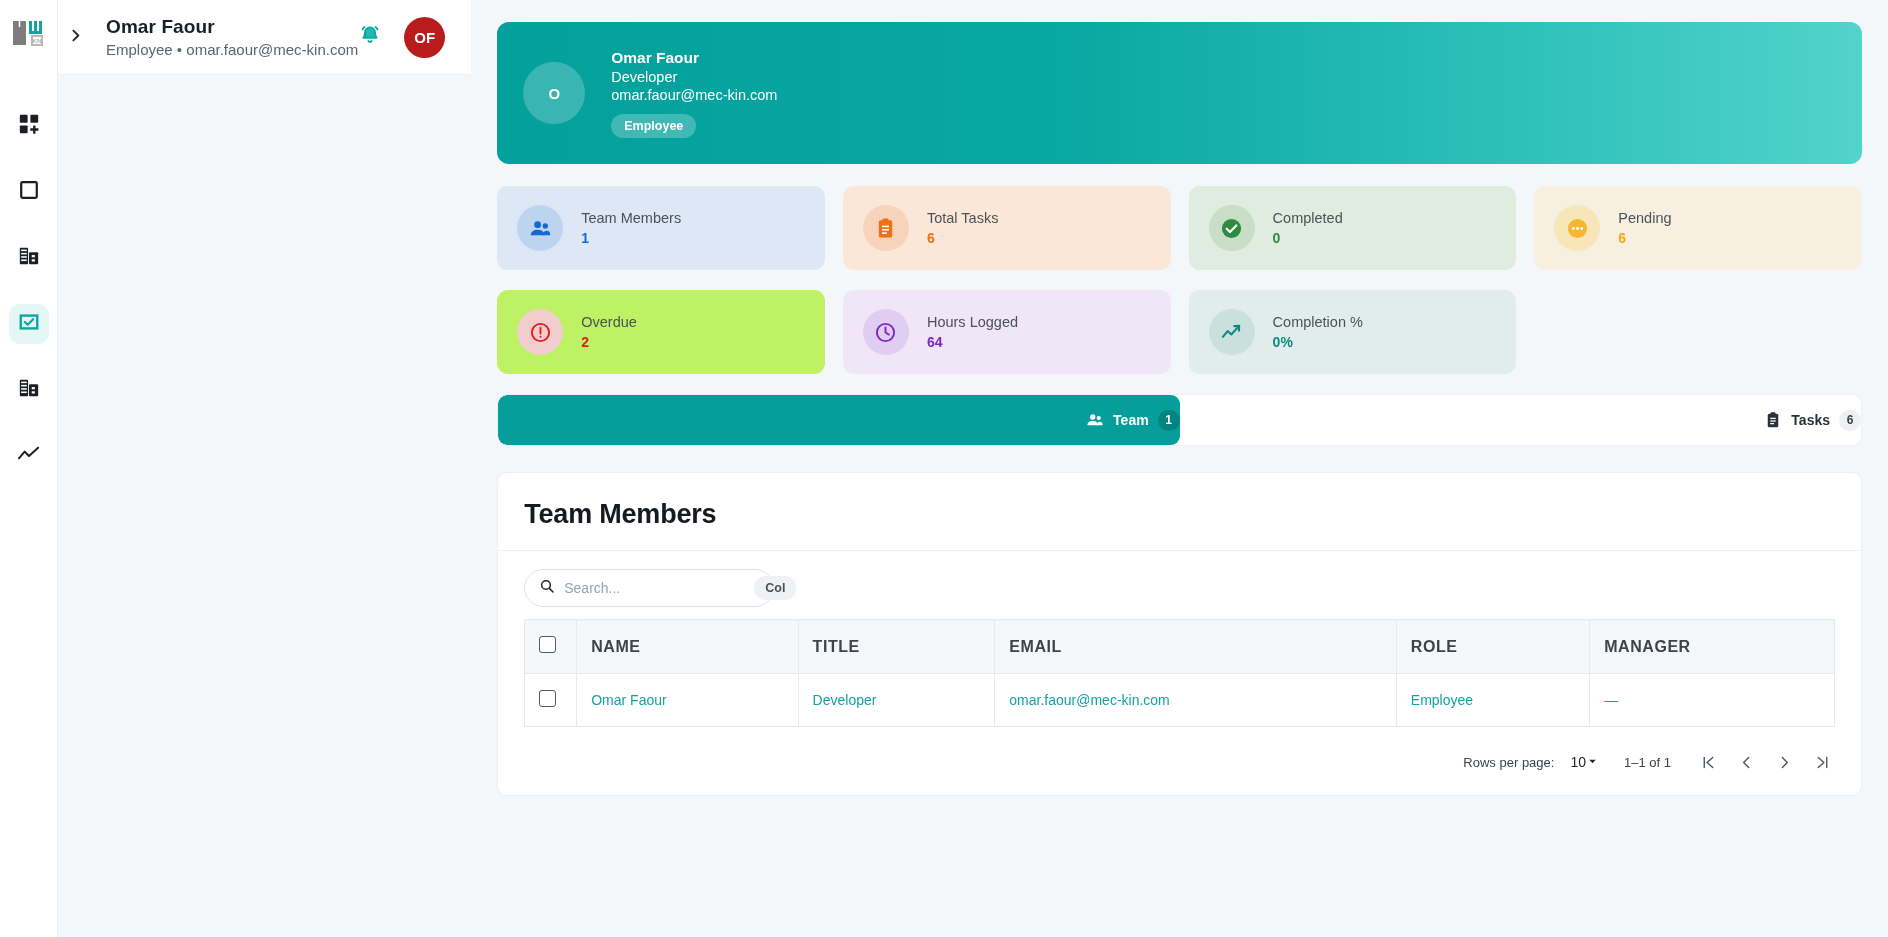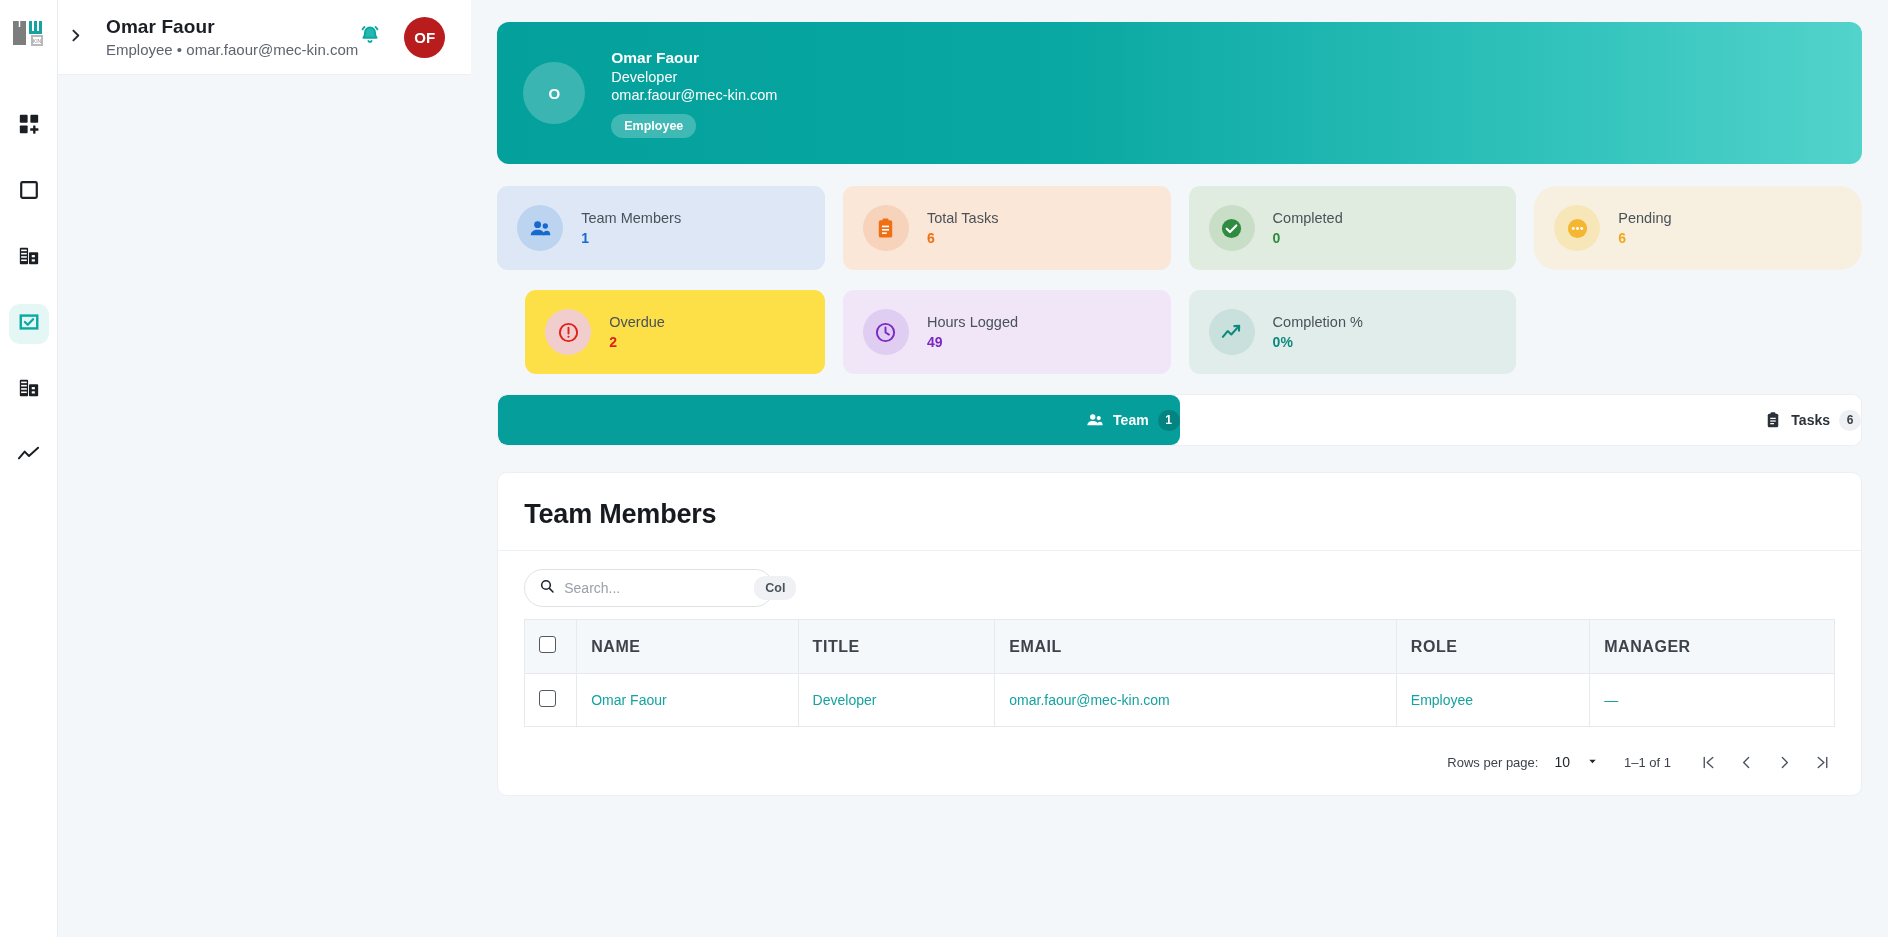--- a/index.html
+++ b/index.html
@@ -172,21 +172,21 @@
     width: 17px; height: 17px; border: 1.6px solid #545a62;
     border-radius: 3px; display: inline-block; cursor: pointer;
     background: #ffffff;
   }
   .pager {
     display: flex; align-items: center; justify-content: flex-end;
     gap: 16px; padding: 22px 26px 20px 26px;
     font-size: 13px; color: #3d434b;
   }
   .rpp-label { color: #3d434b; }
-  .rpp-select { display: flex; align-items: center; gap: 17px; cursor: pointer; color: #22272d; font-size: 14px; }
+  .rpp-select { display: flex; align-items: center; gap: 1px; cursor: pointer; color: #22272d; font-size: 14px; }
   .pg-range { color: #3d434b; margin-left: 10px; }
   .pg-btns { display: flex; align-items: center; gap: 12px; margin-left: 8px; }
   .pg-btn { width: 26px; height: 26px; display: flex; align-items: center; justify-content: center; cursor: pointer; color: #4a5159; }
 </style>
 </head>
 <body>
 
 <div class="app">
 
   <div class="sidebar">
@@ -350,37 +350,37 @@
               <svg width="23" height="23" viewBox="0 0 24 24">
                 <circle cx="12" cy="12" r="10" fill="#2e8b3f"></circle>
                 <path d="M7 12.3 L10.4 15.6 L17 8.8" stroke="#fff" stroke-width="2.3" fill="none" stroke-linecap="round" stroke-linejoin="round"></path>
               </svg>
             </div>
             <div class="stat-text">
               <div class="stat-label">Completed</div>
               <div class="stat-value" style="color:#2e8b3f">0</div>
             </div>
           </div>
-          <div class="stat-card" style="background: rgb(247, 240, 225); border-radius: 22px;">
+          <div class="stat-card" style="background: rgb(247, 240, 225);">
             <div class="stat-icon" style="background:#f7e6b8">
               <svg width="23" height="23" viewBox="0 0 24 24">
                 <circle cx="12" cy="12" r="10" fill="#f5b731"></circle>
                 <circle cx="7.6" cy="12" r="1.5" fill="#fff"></circle>
                 <circle cx="12" cy="12" r="1.5" fill="#fff"></circle>
                 <circle cx="16.4" cy="12" r="1.5" fill="#fff"></circle>
               </svg>
             </div>
             <div class="stat-text">
               <div class="stat-label">Pending</div>
               <div class="stat-value" style="color:#f0a91d">6</div>
             </div>
           </div>
         </div>
       <div class="stats-grid" id="stats-row-2">
-          <div class="stat-card" style="background: #fde047; margin-left: 28px;">
+          <div class="stat-card" style="background: #bef264;">
             <div class="stat-icon" style="background:#f2cdcd">
               <svg width="23" height="23" viewBox="0 0 24 24" fill="none" stroke="#e0201c" stroke-width="2" stroke-linecap="round">
                 <circle cx="12" cy="12" r="9"></circle>
                 <path d="M12 7 L12 13"></path>
                 <circle cx="12" cy="16.5" r="1.1" fill="#e0201c" stroke="none"></circle>
               </svg>
             </div>
             <div class="stat-text">
               <div class="stat-label">Overdue</div>
               <div class="stat-value" style="color:#e0201c">2</div>
@@ -388,21 +388,21 @@
           </div>
           <div class="stat-card" style="background: rgb(240, 230, 247);">
             <div class="stat-icon" style="background:#e0cdf2">
               <svg width="23" height="23" viewBox="0 0 24 24" fill="none" stroke="#7b28c4" stroke-width="2" stroke-linecap="round" stroke-linejoin="round">
                 <circle cx="12" cy="12" r="9"></circle>
                 <path d="M12 6.8 L12 12 L15.6 14.2"></path>
               </svg>
             </div>
             <div class="stat-text">
               <div class="stat-label">Hours Logged</div>
-              <div class="stat-value" style="color:#7b28c4">49</div>
+              <div class="stat-value" style="color:#7b28c4">64</div>
             </div>
           </div>
           <div class="stat-card" style="background: rgb(225, 237, 235);">
             <div class="stat-icon" style="background:#c9e0dc">
               <svg width="23" height="23" viewBox="0 0 24 24" fill="none" stroke="#0d8a7e" stroke-width="2.2" stroke-linecap="round" stroke-linejoin="round">
                 <path d="M3 16.5 L8 10.5 L11.8 14 L19.5 5.6"></path>
                 <path d="M15 5.3 L20 5 L19.8 10"></path>
               </svg>
             </div>
             <div class="stat-text">

